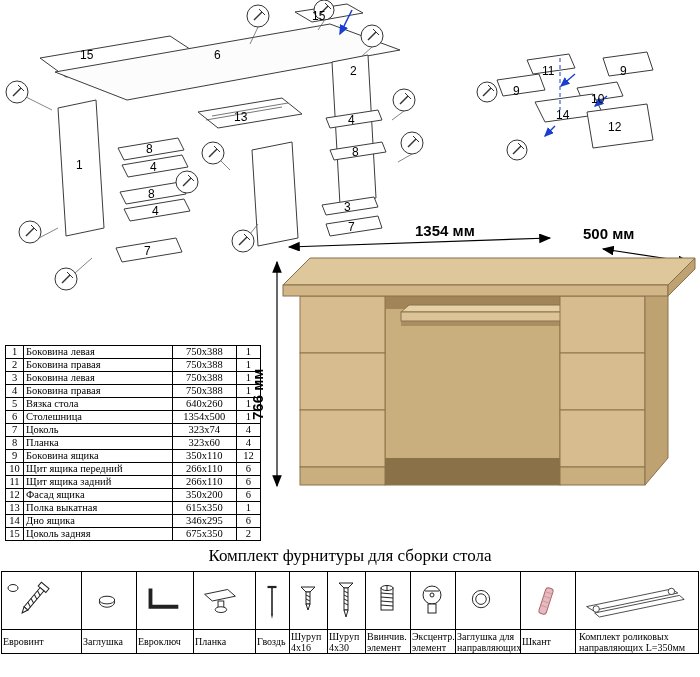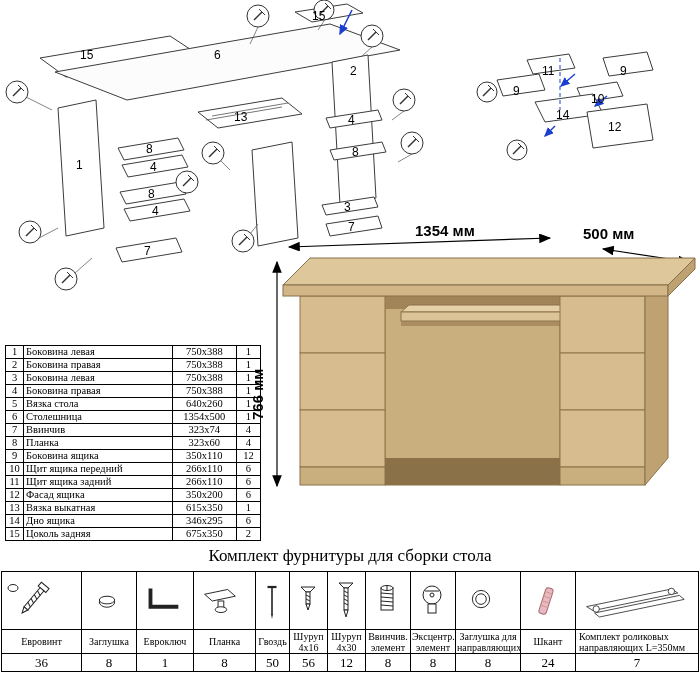--- a/index.html
+++ b/index.html
@@ -14,21 +14,21 @@
   #height-label { transform:rotate(-90deg); transform-origin:0 0; }
   
   table.parts { position:absolute; left:5px; top:345px; width:256px; border-collapse:collapse;
                 font-size:10.5px; line-height:12px; }
   table.parts td { border:1px solid #000; height:12px; padding:0 2px; white-space:nowrap; overflow:hidden; }
   table.parts td.c { text-align:center; padding:0 1px; }
   
   .hw-title { position:absolute; left:0; top:546px; width:700px; text-align:center;
               font-size:17px; font-family:"Liberation Serif", serif; }
   table.hw { position:absolute; left:1px; top:571px; width:698px; border-collapse:collapse; table-layout:fixed; }
-  table.hw td { border:1px solid #000; text-align:center; vertical-align:middle; padding:0 1px; overflow:hidden; }
+  table.hw td { border:1px solid #000; text-align:left; vertical-align:middle; padding:0 1px; overflow:hidden; }
   table.hw tr.icon-row td { height:58px; }
   table.hw tr.name-row td { font-size:10px; line-height:11px; height:24px; }
   table.hw tr.qty-row  td { font-size:13px; height:18px; }
   table.hw td.left { text-align:left; padding-left:3px; }
 </style>
 </head>
 <body>
 
 <div class="abs" id="sheet" style="left:0;top:0;width:700px;height:677px;">
 
@@ -276,21 +276,21 @@
           <td class="c">1</td>
         </tr>
         <tr>
           <td class="c">6</td>
           <td>Столешница</td>
           <td class="c">1354x500</td>
           <td class="c">1</td>
         </tr>
         <tr>
           <td class="c">7</td>
-          <td>Ввинчив</td>
+          <td>Цоколь</td>
           <td class="c">323x74</td>
           <td class="c">4</td>
         </tr>
         <tr>
           <td class="c">8</td>
           <td>Планка</td>
           <td class="c">323x60</td>
           <td class="c">4</td>
         </tr>
         <tr>
@@ -312,21 +312,21 @@
           <td class="c">6</td>
         </tr>
         <tr>
           <td class="c">12</td>
           <td>Фасад ящика</td>
           <td class="c">350x200</td>
           <td class="c">6</td>
         </tr>
         <tr>
           <td class="c">13</td>
-          <td>Вязка выкатная</td>
+          <td>Полка выкатная</td>
           <td class="c">615x350</td>
           <td class="c">1</td>
         </tr>
         <tr>
           <td class="c">14</td>
           <td>Дно ящика</td>
           <td class="c">346x295</td>
           <td class="c">6</td>
         </tr>
         <tr>
@@ -468,30 +468,16 @@
       <td>Планка</td>
       <td>Гвоздь</td>
       <td>Шуруп 4x16</td>
       <td>Шуруп 4x30</td>
       <td>Ввинчив. элемент</td>
       <td>Эксцентр. элемент</td>
       <td>Заглушка для направляющих</td>
       <td>Шкант</td>
       <td class="left">Комплект роликовых направляющих L=350мм</td>
     </tr>
-    <tr class="qty-row">
-      <td>36</td>
-      <td>8</td>
-      <td>1</td>
-      <td>8</td>
-      <td>50</td>
-      <td>56</td>
-      <td>12</td>
-      <td>8</td>
-      <td>8</td>
-      <td>8</td>
-      <td>24</td>
-      <td>7</td>
-    </tr>
   </tbody>
     </table>
 
 </div>
 
 </body></html>

